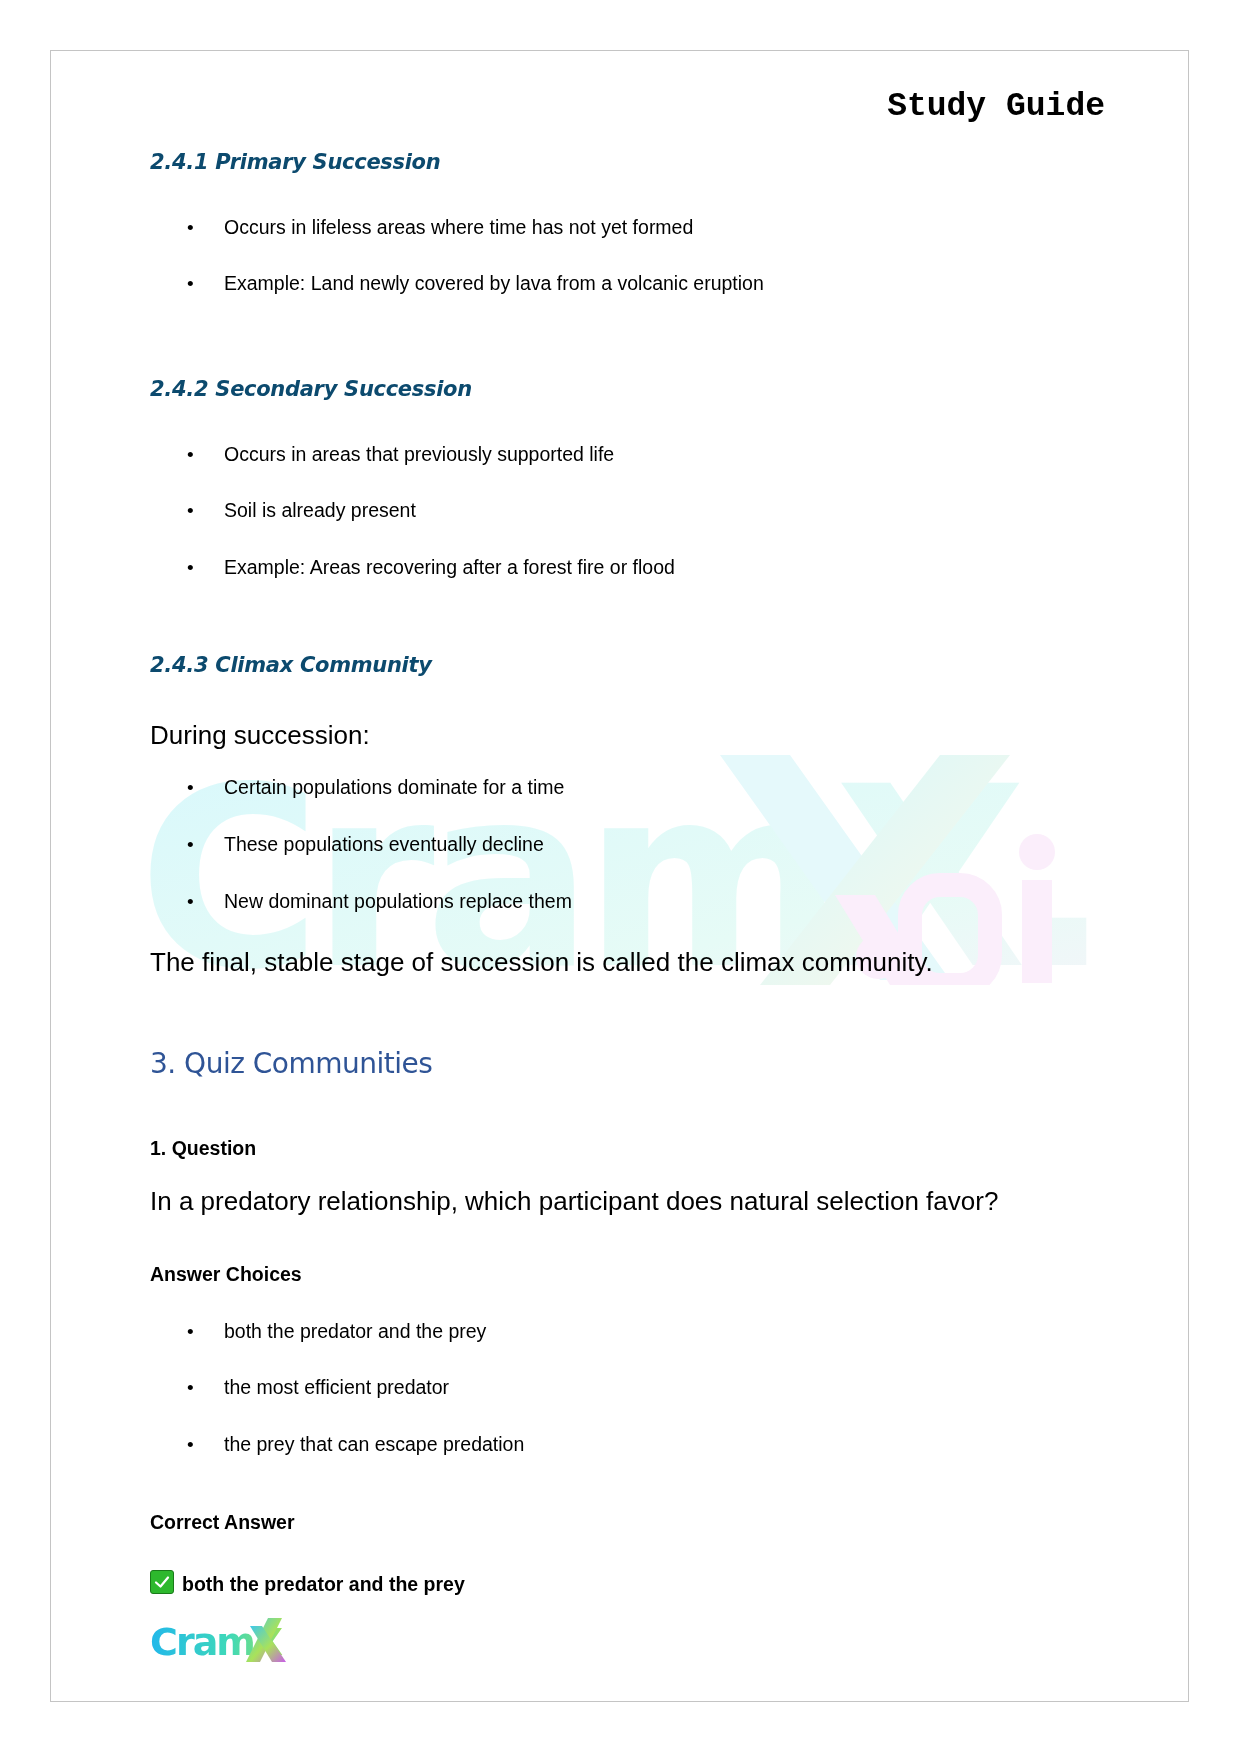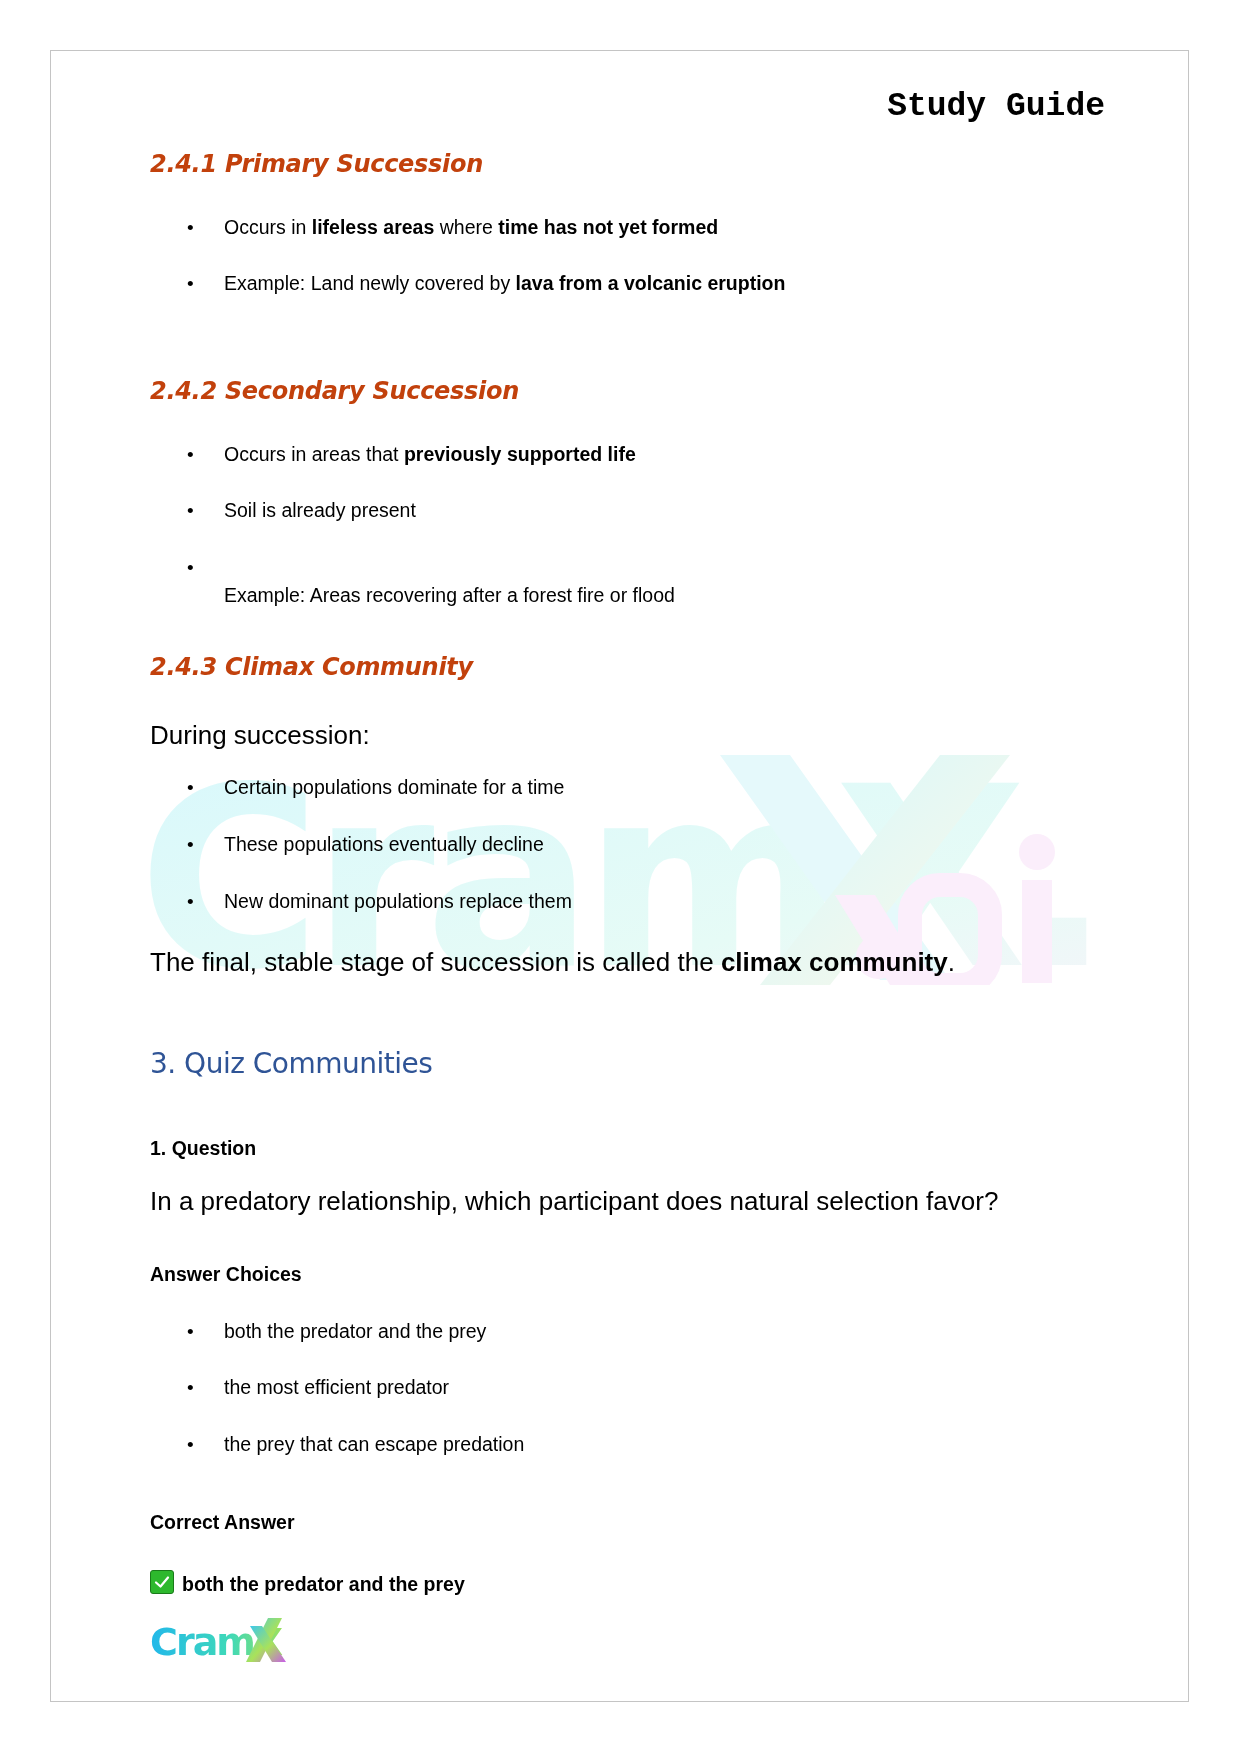--- a/index.html
+++ b/index.html
@@ -3,27 +3,27 @@
 <meta charset="utf-8">
 <style>
   html, body { margin:0; padding:0; background:#ffffff; }
   body { width:1241px; height:1754px; position:relative; overflow:hidden;
          font-family:"Liberation Sans", sans-serif; color:#000; }
   .page { position:absolute; left:50px; top:50px; width:1139px; height:1652px;
           border:1px solid #c4c4c4; box-sizing:border-box; }
   .abs { position:absolute; white-space:nowrap; }
   .doc-title { right:136px; top:88px; font-size:33px; font-weight:bold;font-family:Liberation Mono, monospace; }
   .h3 { left:150px; font-family:"DejaVu Sans", sans-serif; font-style:italic; font-weight:bold;
-        color:#c2410c; font-size:24px; letter-spacing:-0.3px; }
+        color:#0c4a6e; font-size:21px; letter-spacing:-0.3px; }
   .h2 { left:150px; font-family:"DejaVu Sans", sans-serif; color:#2F5496; font-size:28px; letter-spacing:-0.5px; }
   .bullet { left:187px; font-size:19px; }
   .btext { left:224px; font-size:19.5px; }
   .plain { left:150px; font-size:26px; }
   .bold-label { left:150px; font-size:19.5px; font-weight:bold;text-align:center; }
-  b { font-weight:bold; }
+  b { font-weight:normal; }
   .watermark { position:absolute; left:150px; top:755px; width:940px; height:230px; pointer-events:none; }
   .check { display:inline-block; width:22px; height:22px; background:#2db82d; border:1px solid #1a7a1a;
            border-radius:3px; vertical-align:-3px; margin-right:8px; position:relative; }
   .check svg { position:absolute; left:2px; top:2px; }
   .logo { position:absolute; left:150px; top:1616px; }
 </style>
 </head>
 <body>
 
 <div class="page"></div>
@@ -65,21 +65,21 @@
 <div class="abs h3" style="top:377px">2.4.2 Secondary Succession</div>
 <div class="abs bullet" style="top:444px">•</div>
 <div class="abs btext" style="top:443px">
   <span>Occurs in areas that </span><b>previously supported life</b>
 </div>
 <div class="abs bullet" style="top:500px">•</div>
 <div class="abs btext" style="top:499px">
   <span>Soil is already present</span>
 </div>
 <div class="abs bullet" style="top:557px">•</div>
-<div class="abs btext" style="top:584px">
+<div class="abs btext" style="top:556px">
   <span>Example: Areas recovering after a forest fire or flood</span>
 </div>
 
 <div class="abs h3" style="top:653px">2.4.3 Climax Community</div>
 <div class="abs plain" style="top:720px">During succession:</div>
 <div class="abs bullet" style="top:777px">•</div>
 <div class="abs btext" style="top:776px">
   <span>Certain populations dominate for a time</span>
 </div>
 <div class="abs bullet" style="top:834px">•</div>

